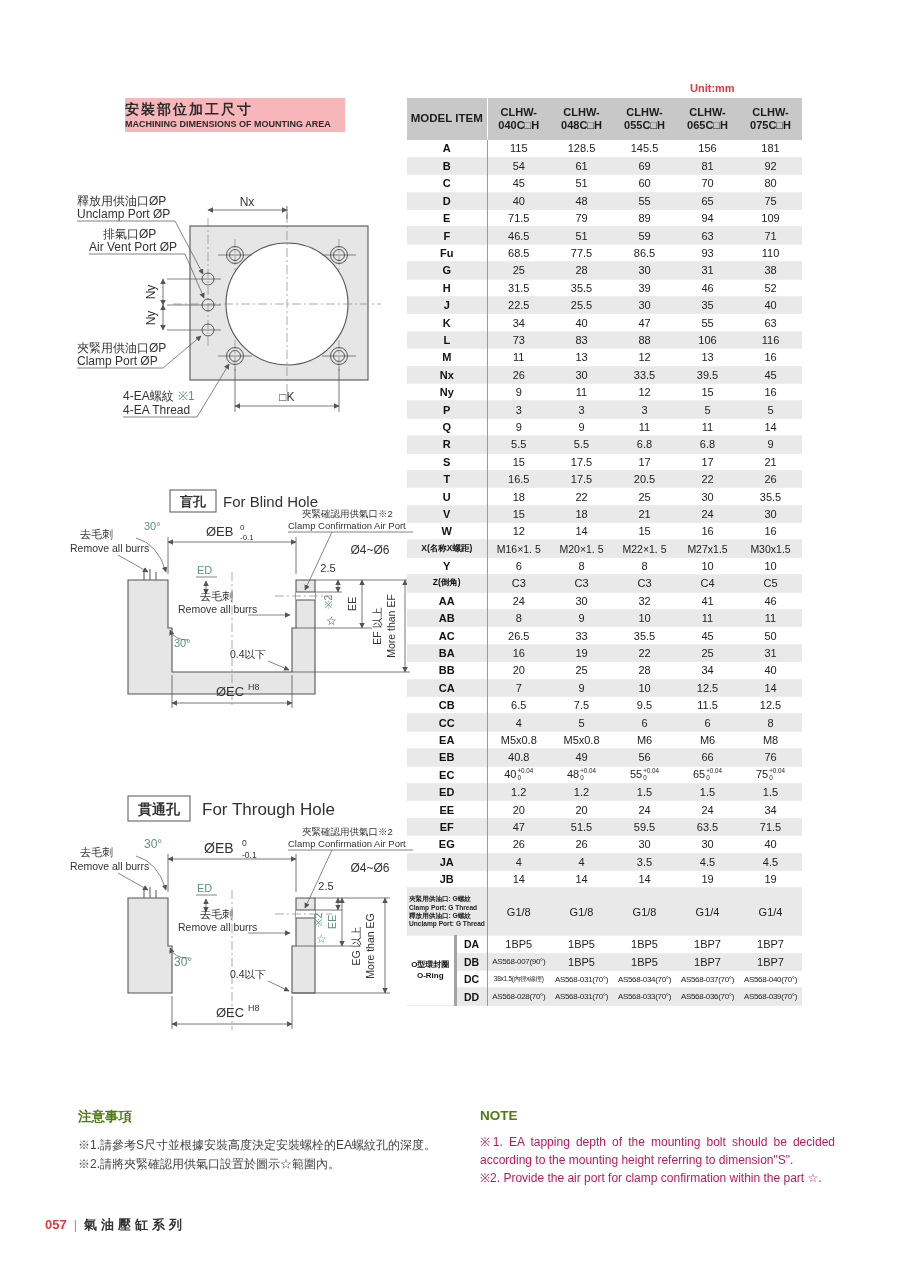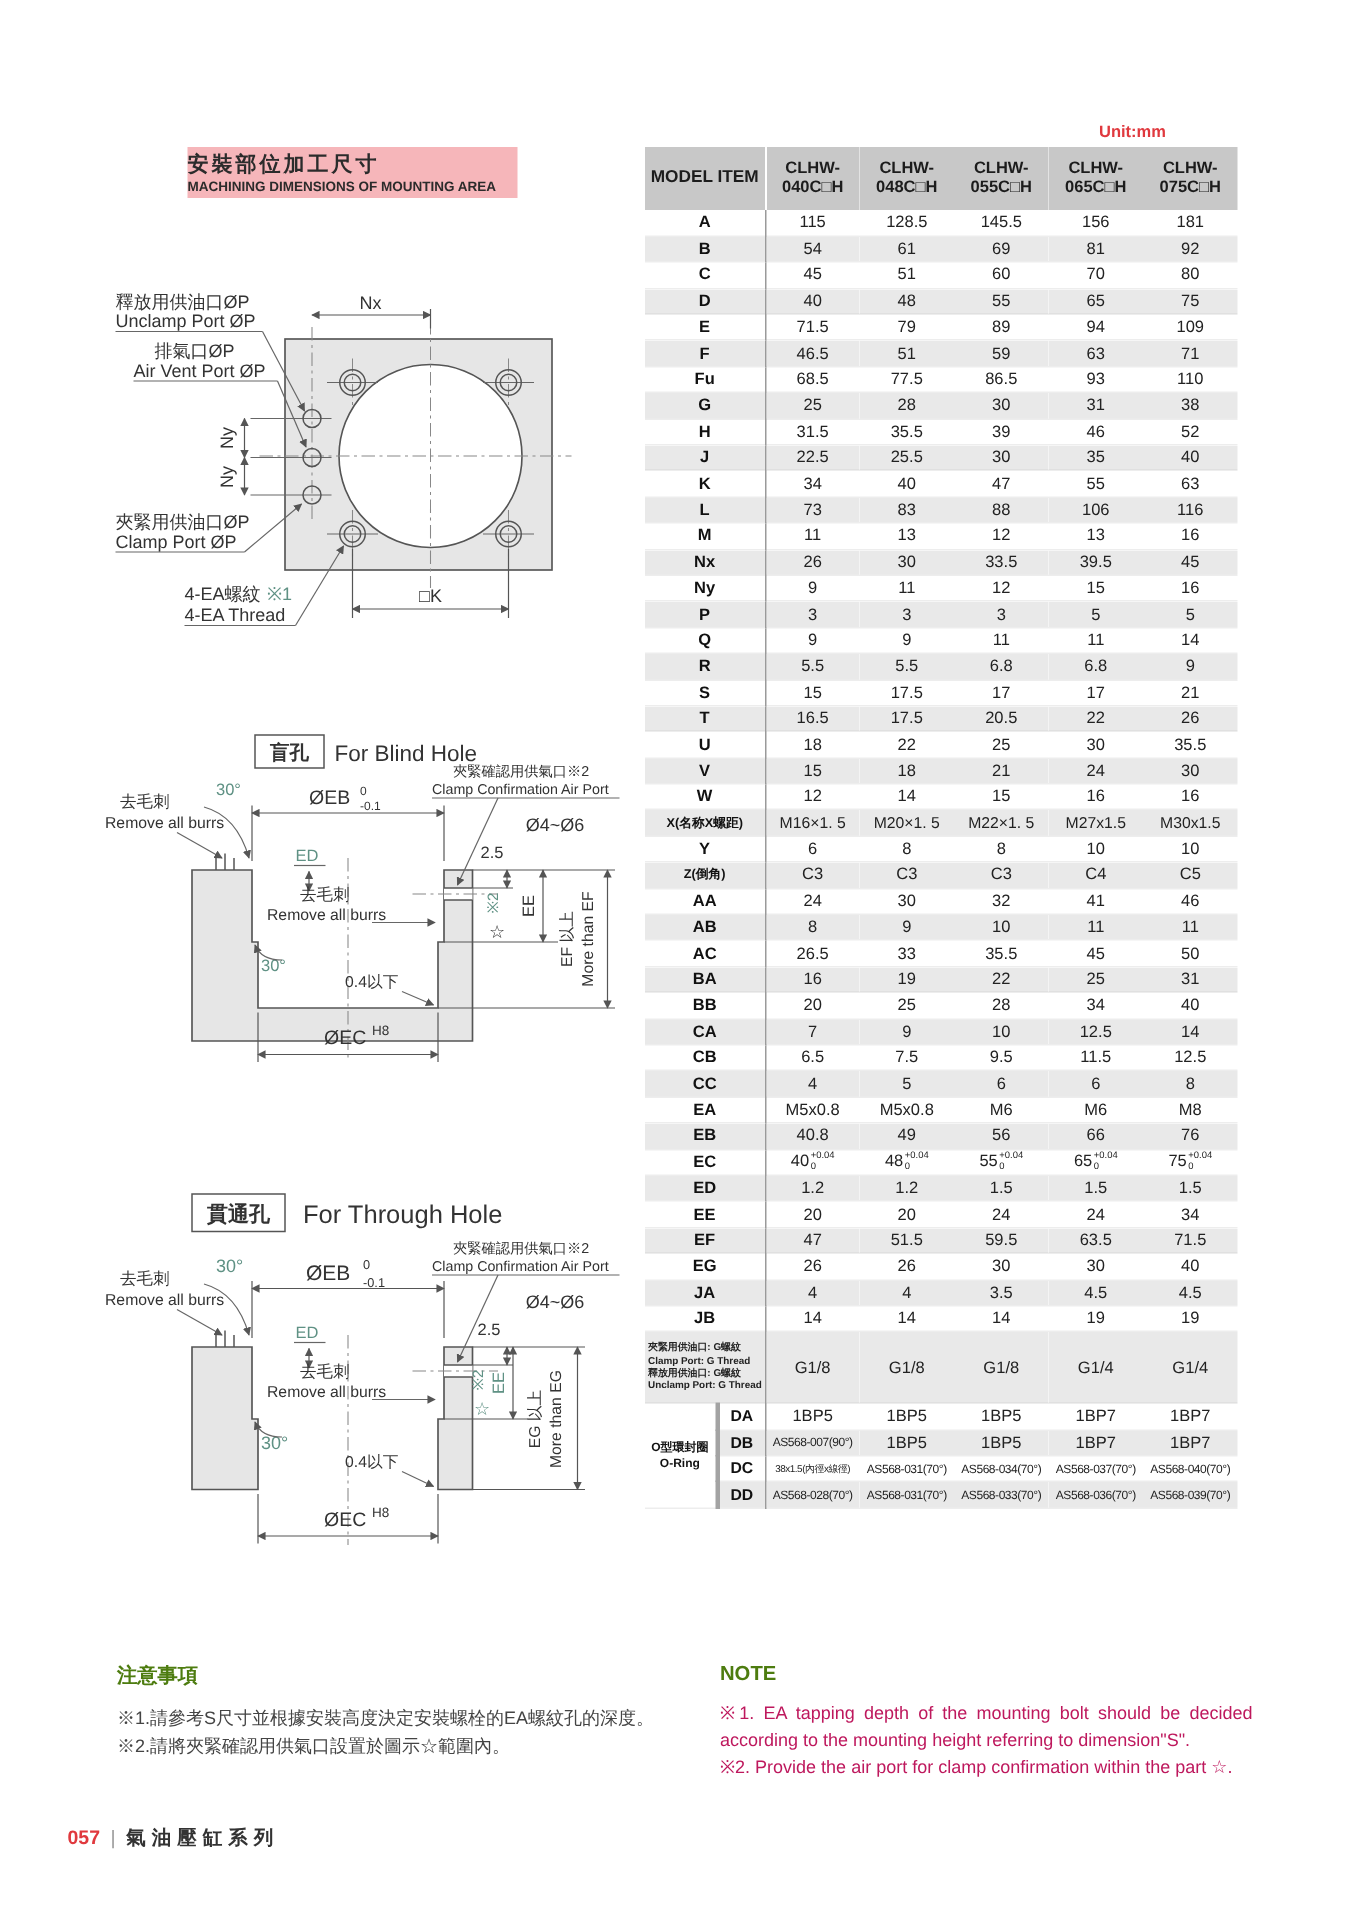--- a/index.html
+++ b/index.html
@@ -1,38 +1,38 @@
 <!DOCTYPE html>
 <html><head>
 <meta charset="utf-8">
 <style>
   *{margin:0;padding:0;box-sizing:border-box;}
   html,body{background:#fff;}
   .page{position:relative;width:900px;height:1273px;background:#ffffff;overflow:hidden;
         font-family:"Liberation Sans", sans-serif;color:#222;}
   
-  .unit{position:absolute;left:690px;top:82px;width:130px;text-align:center;
+  .unit{position:absolute;left:690px;top:82px;width:130px;text-align:left;
         color:#e0393e;font-size:11px;font-weight:bold;}
   
   .titlebox{position:absolute;left:125px;top:98px;width:220px;height:34px;
             background:#f6b6ba;padding-top:3px;}
   .titlebox .zh{font-size:14px;font-weight:bold;letter-spacing:2px;color:#2b2b2b;}
   .titlebox .en{font-size:9px;font-weight:bold;color:#2b2b2b;}
   
   svg{position:absolute;}
   svg text{font-family:"Liberation Sans", sans-serif;fill:#333;}
   .ln{stroke:#555;stroke-width:1;fill:none;}
   .thin{stroke:#666;stroke-width:0.8;fill:none;}
   .cl{stroke:#888;stroke-width:0.7;fill:none;stroke-dasharray:9 3 2 3;}
   .dim{stroke:#555;stroke-width:0.8;fill:none;}
   .mat{fill:#e6e6e6;stroke:#555;stroke-width:1.1;}
   .grn{fill:#5f9184;}
   .tagbox{fill:none;stroke:#555;stroke-width:1;}
   
-  .dimtable{position:absolute;left:430px;top:98px;width:395px;border-collapse:collapse;
+  .dimtable{position:absolute;left:407px;top:98px;width:395px;border-collapse:collapse;
             table-layout:fixed;}
   .dimtable th,.dimtable td{font-size:11px;text-align:center;padding:0;overflow:hidden;
             vertical-align:middle;font-weight:normal;}
   .dimtable thead th{background:#c8c8c8;height:42px;font-weight:bold;font-size:11px;
             line-height:1.2;white-space:pre-line;color:#1c1c1c;}
   .dimtable thead th.mi{border-right:1px solid #fff;font-size:11.5px;}
   .dimtable tbody tr{height:17.4px;border-bottom:1px solid rgba(0,0,0,0.07);}
   .dimtable tbody tr.shade{background:#e9e9e9;}
   .dimtable tbody th{font-weight:bold;border-right:1px solid #9a9a9a;color:#111;}
   .dimtable tbody th.lbl-s{font-size:8.5px;}

